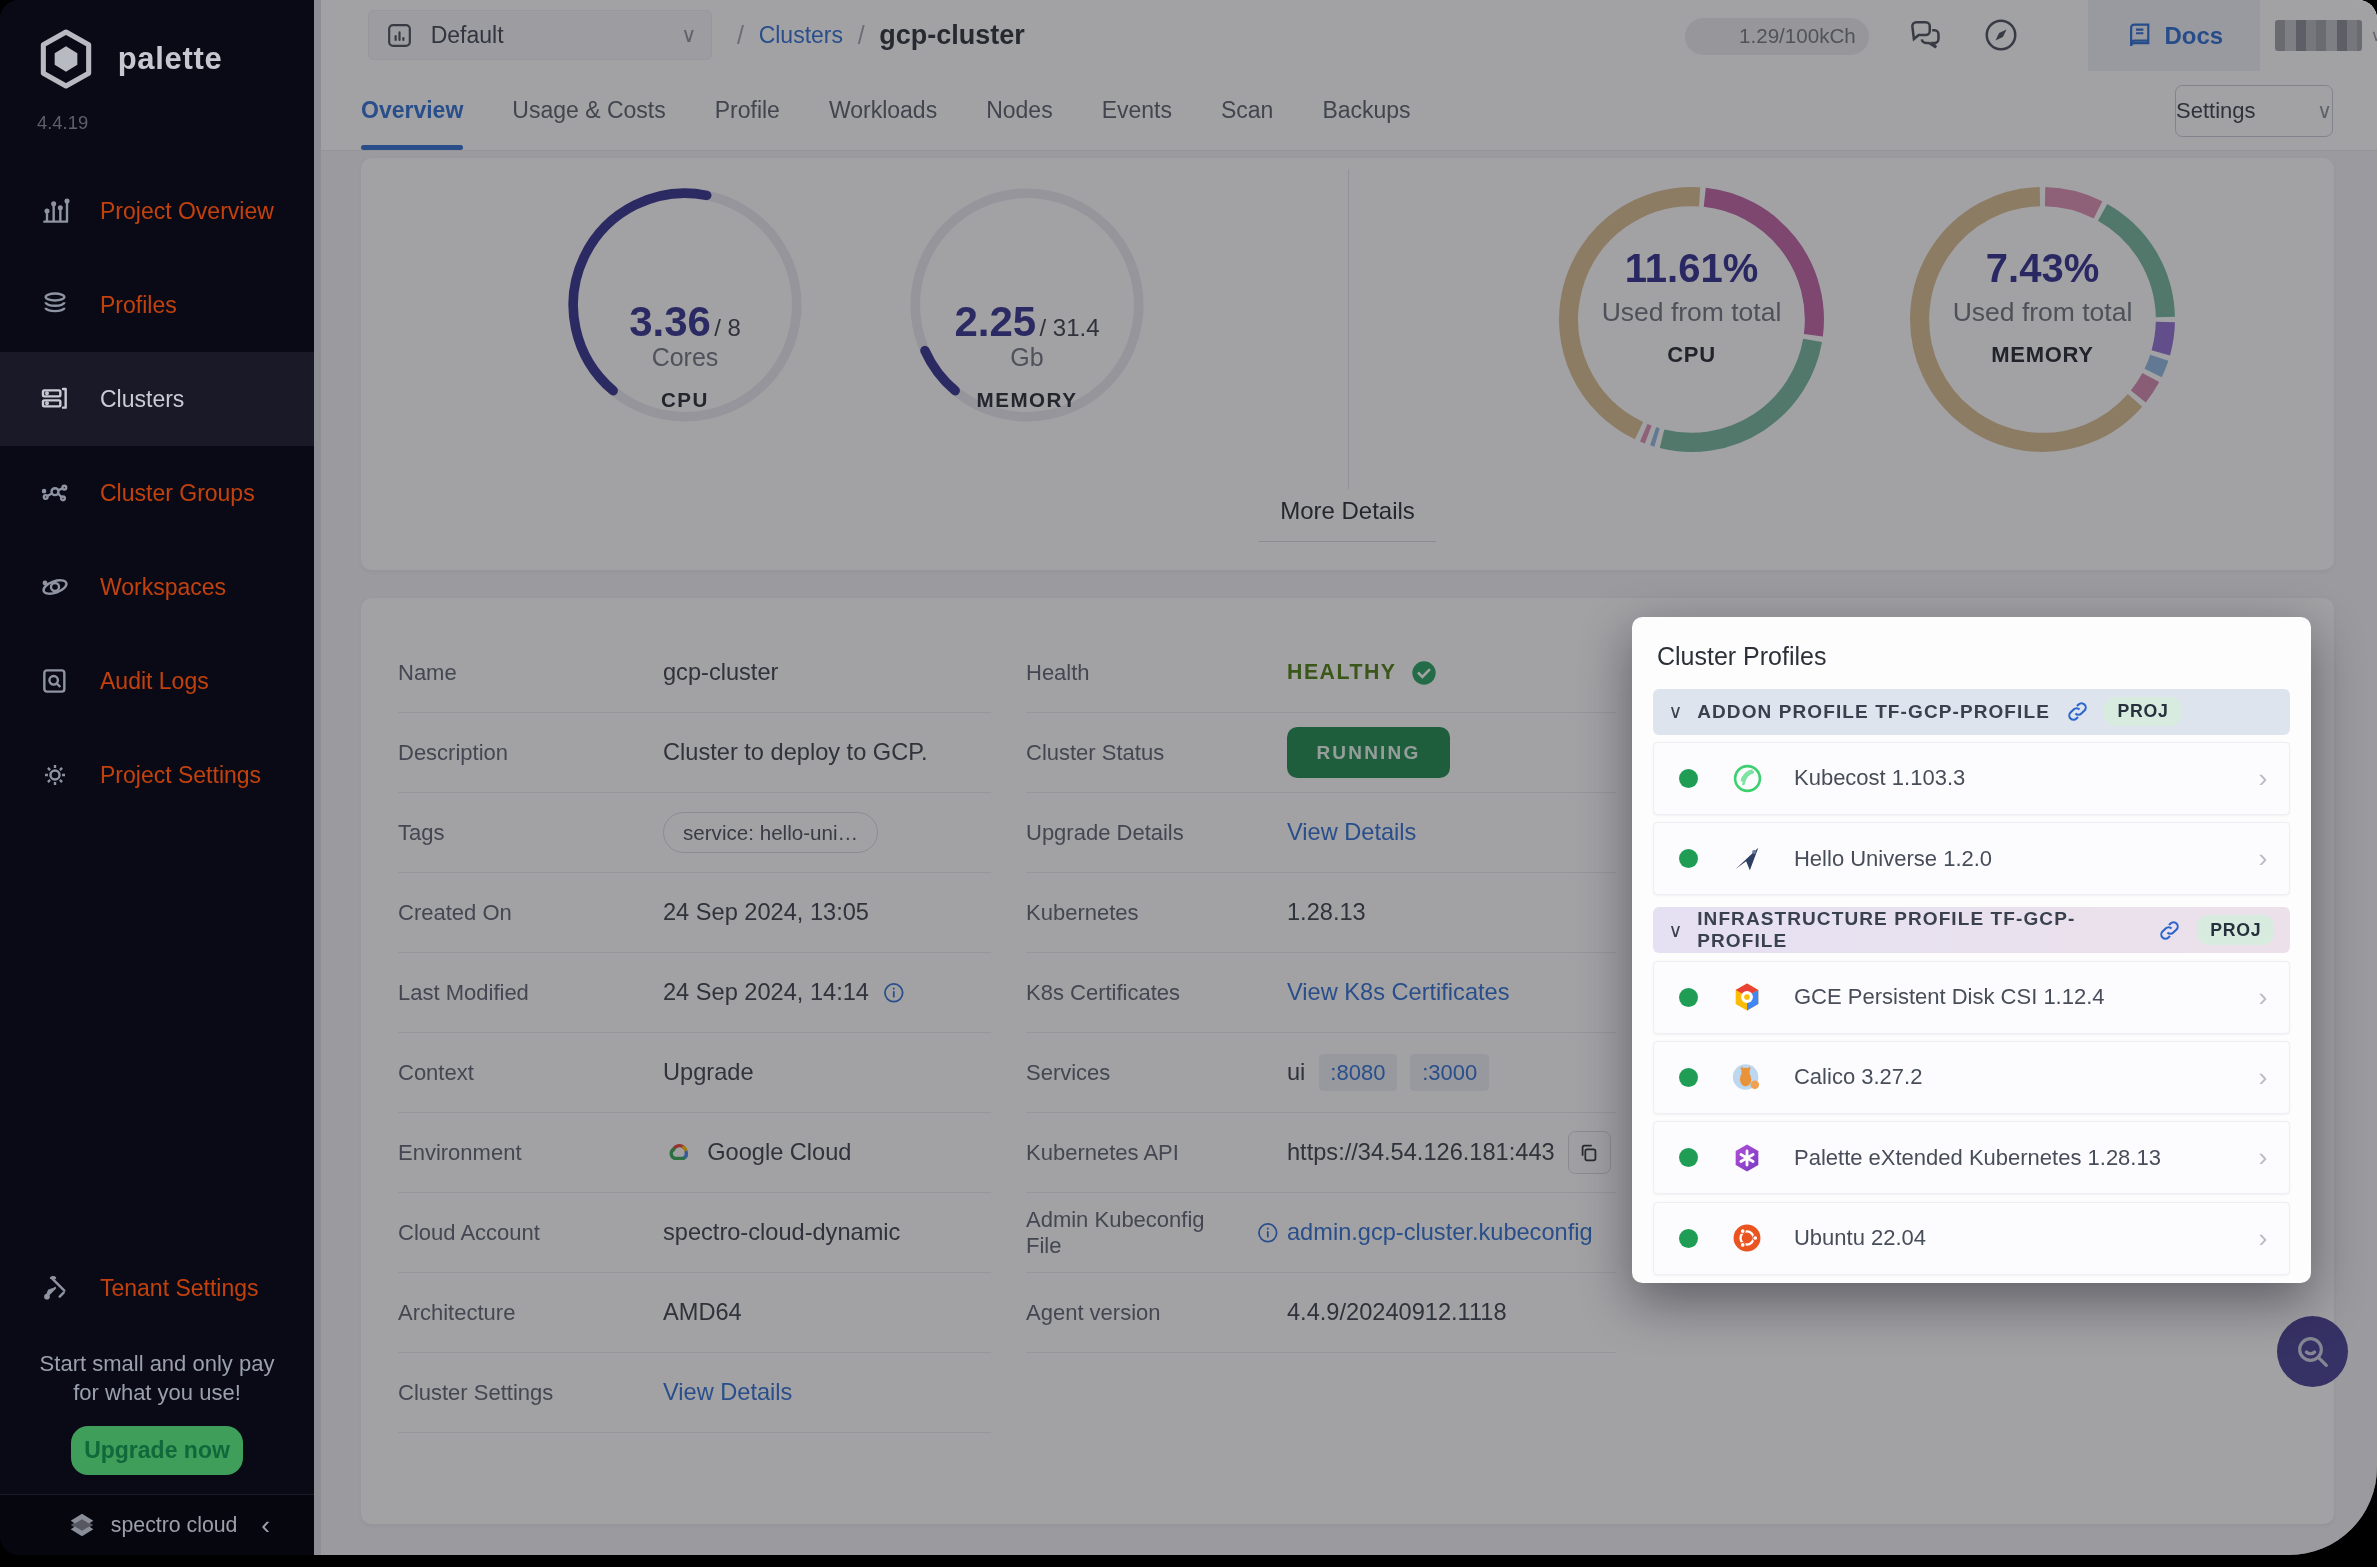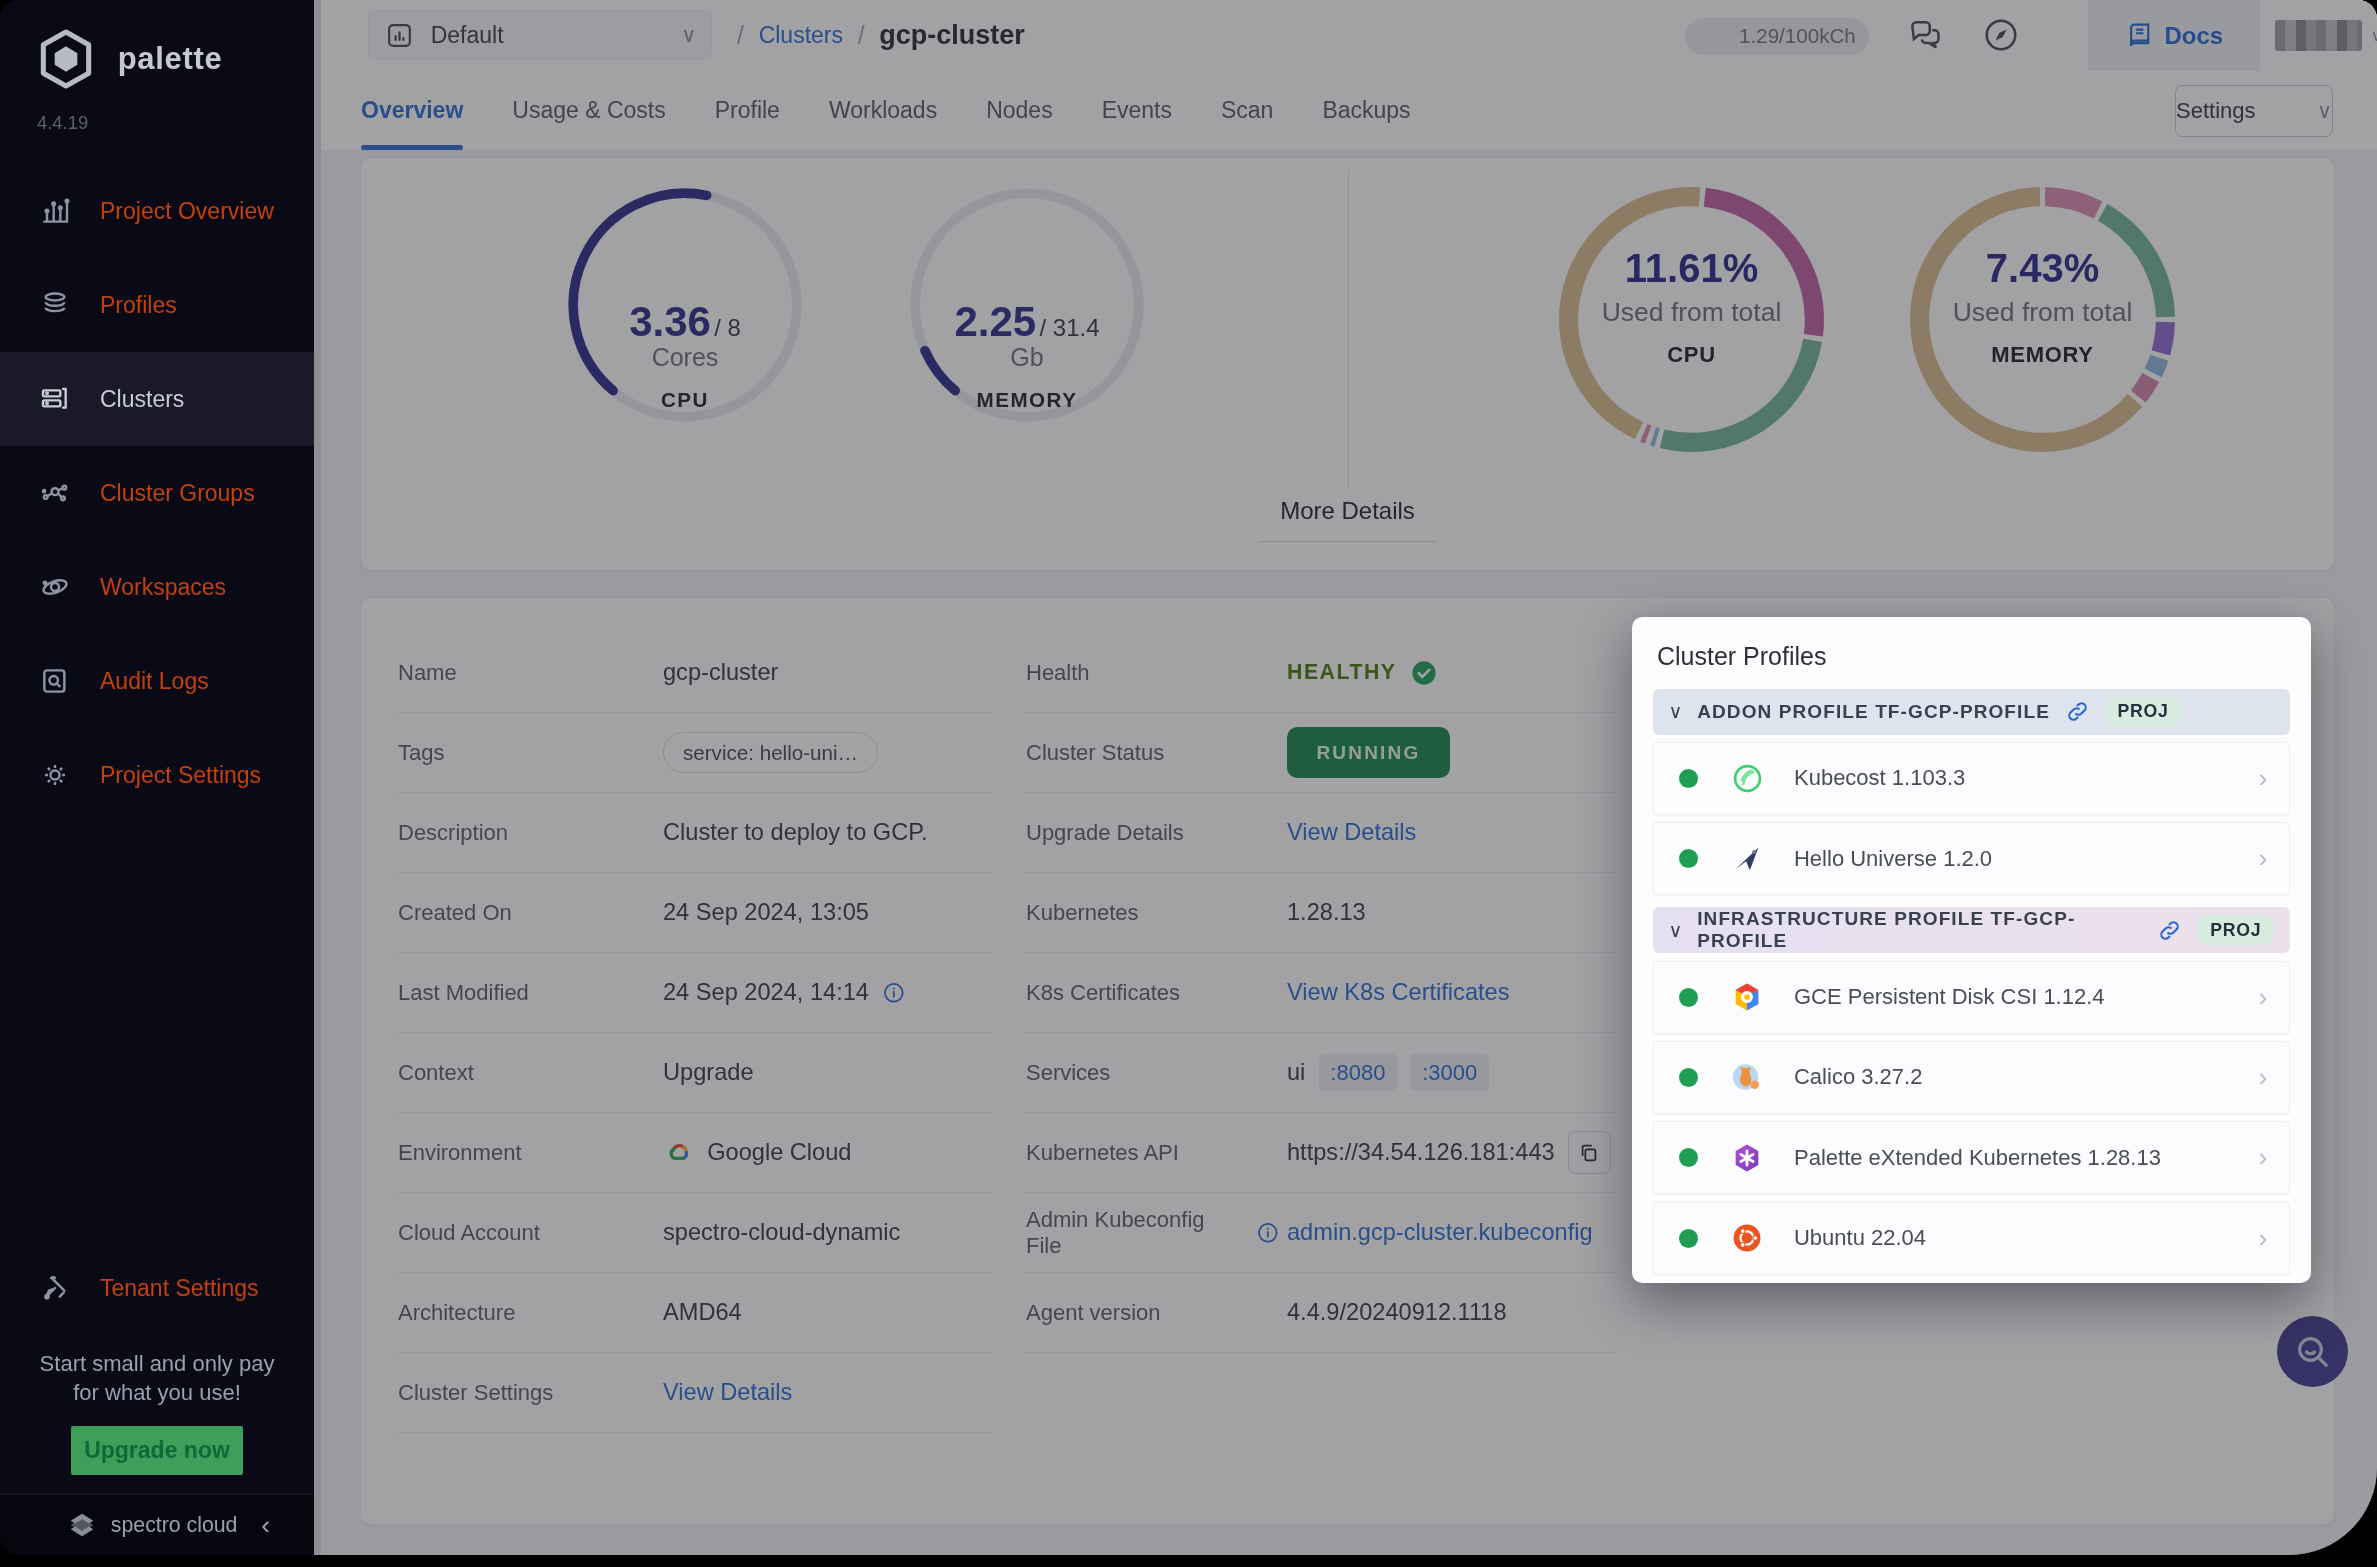--- a/index.html
+++ b/index.html
@@ -9,21 +9,21 @@
   .sidebar{position:relative;width:314px;flex:0 0 314px;background:#0a0a16;color:#9ba0af;}
   .logo-row{position:absolute;left:32px;top:25px;display:flex;align-items:center;gap:17.7px;}
   .logo-word{font-size:31px;font-weight:bold;color:#c6c8d0;letter-spacing:0.7px;}
   .version{position:absolute;left:37px;top:112px;font-size:18.4px;color:#5c606d;}
   .nav{position:absolute;left:0;top:164px;width:100%;}
   .nav-item{height:94px;display:flex;align-items:center;gap:28px;padding-left:38px;font-size:23px;color:#c2410c;cursor:pointer;}
   .nav-item .nicon{width:34px;display:flex;justify-content:center;}
   .nav-item.active{background:#191927;color:#c9ccd4;}
   .tenant{position:absolute;top:1241px;left:0;width:100%;}
   .promo{position:absolute;top:1349px;left:0;width:314px;text-align:center;font-size:22px;line-height:29.4px;color:#9aa0ad;}
-  .upgrade-btn{position:absolute;top:1426px;left:71px;width:172px;height:49px;background:#3f9e59;color:#10693a;font-size:23px;font-weight:bold;border:none;border-radius:2px;display:flex;align-items:center;justify-content:center;cursor:pointer;}
+  .upgrade-btn{position:absolute;top:1426px;left:71px;width:172px;height:49px;background:#3f9e59;color:#10693a;font-size:23px;font-weight:bold;border:none;border-radius:17px;display:flex;align-items:center;justify-content:center;cursor:pointer;}
   .side-footer{position:absolute;bottom:0;left:0;width:314px;height:60px;background:#06060e;border-top:0.7px solid #1b1b27;display:flex;align-items:center;}
   .brand{display:flex;align-items:center;gap:11.8px;margin-left:65px;font-size:21.3px;color:#9ba0ab;}
   .collapse{margin-left:auto;margin-right:44px;font-size:26.5px;color:#9ba0ab;cursor:pointer;}
   
   .main{position:relative;flex:1;background:#f1f1f4;}
   .main::before{content:"";position:absolute;left:0;top:0;width:7.4px;height:100%;background:#dcdce2;z-index:1;}
   .dim-overlay{position:absolute;inset:0;background:rgba(33,33,40,0.42);z-index:50;}
   
   .header{position:absolute;left:0;top:0;width:100%;height:71px;background:#ffffff;}
   .proj-select{position:absolute;left:54px;top:10.3px;width:344px;height:50px;background:#f6f6f8;border:0.7px solid #ececef;border-radius:5.9px;display:flex;align-items:center;gap:16px;padding:0 14.7px;box-sizing:border-box;cursor:pointer;}
@@ -346,28 +346,28 @@
       </div>
     </section>
 
     <section class="card card2">
       <div class="dcol left">
         <div class="drow">
           <span class="dlabel">Name</span>
           <span class="dvalue">gcp-cluster</span>
         </div>
         <div class="drow">
+          <span class="dlabel">Description</span>
+          <span class="dvalue">Cluster to deploy to GCP.</span>
+        </div>
+        <div class="drow">
           <span class="dlabel">Tags</span>
           <span class="dvalue">
               <span class="chip">service: hello-uni…</span>
             </span>
-        </div>
-        <div class="drow">
-          <span class="dlabel">Description</span>
-          <span class="dvalue">Cluster to deploy to GCP.</span>
         </div>
         <div class="drow">
           <span class="dlabel">Created On</span>
           <span class="dvalue">24 Sep 2024, 13:05</span>
         </div>
         <div class="drow">
           <span class="dlabel">Last Modified</span>
           <span class="dvalue">
               <span>24 Sep 2024, 14:14</span>
             <span>

